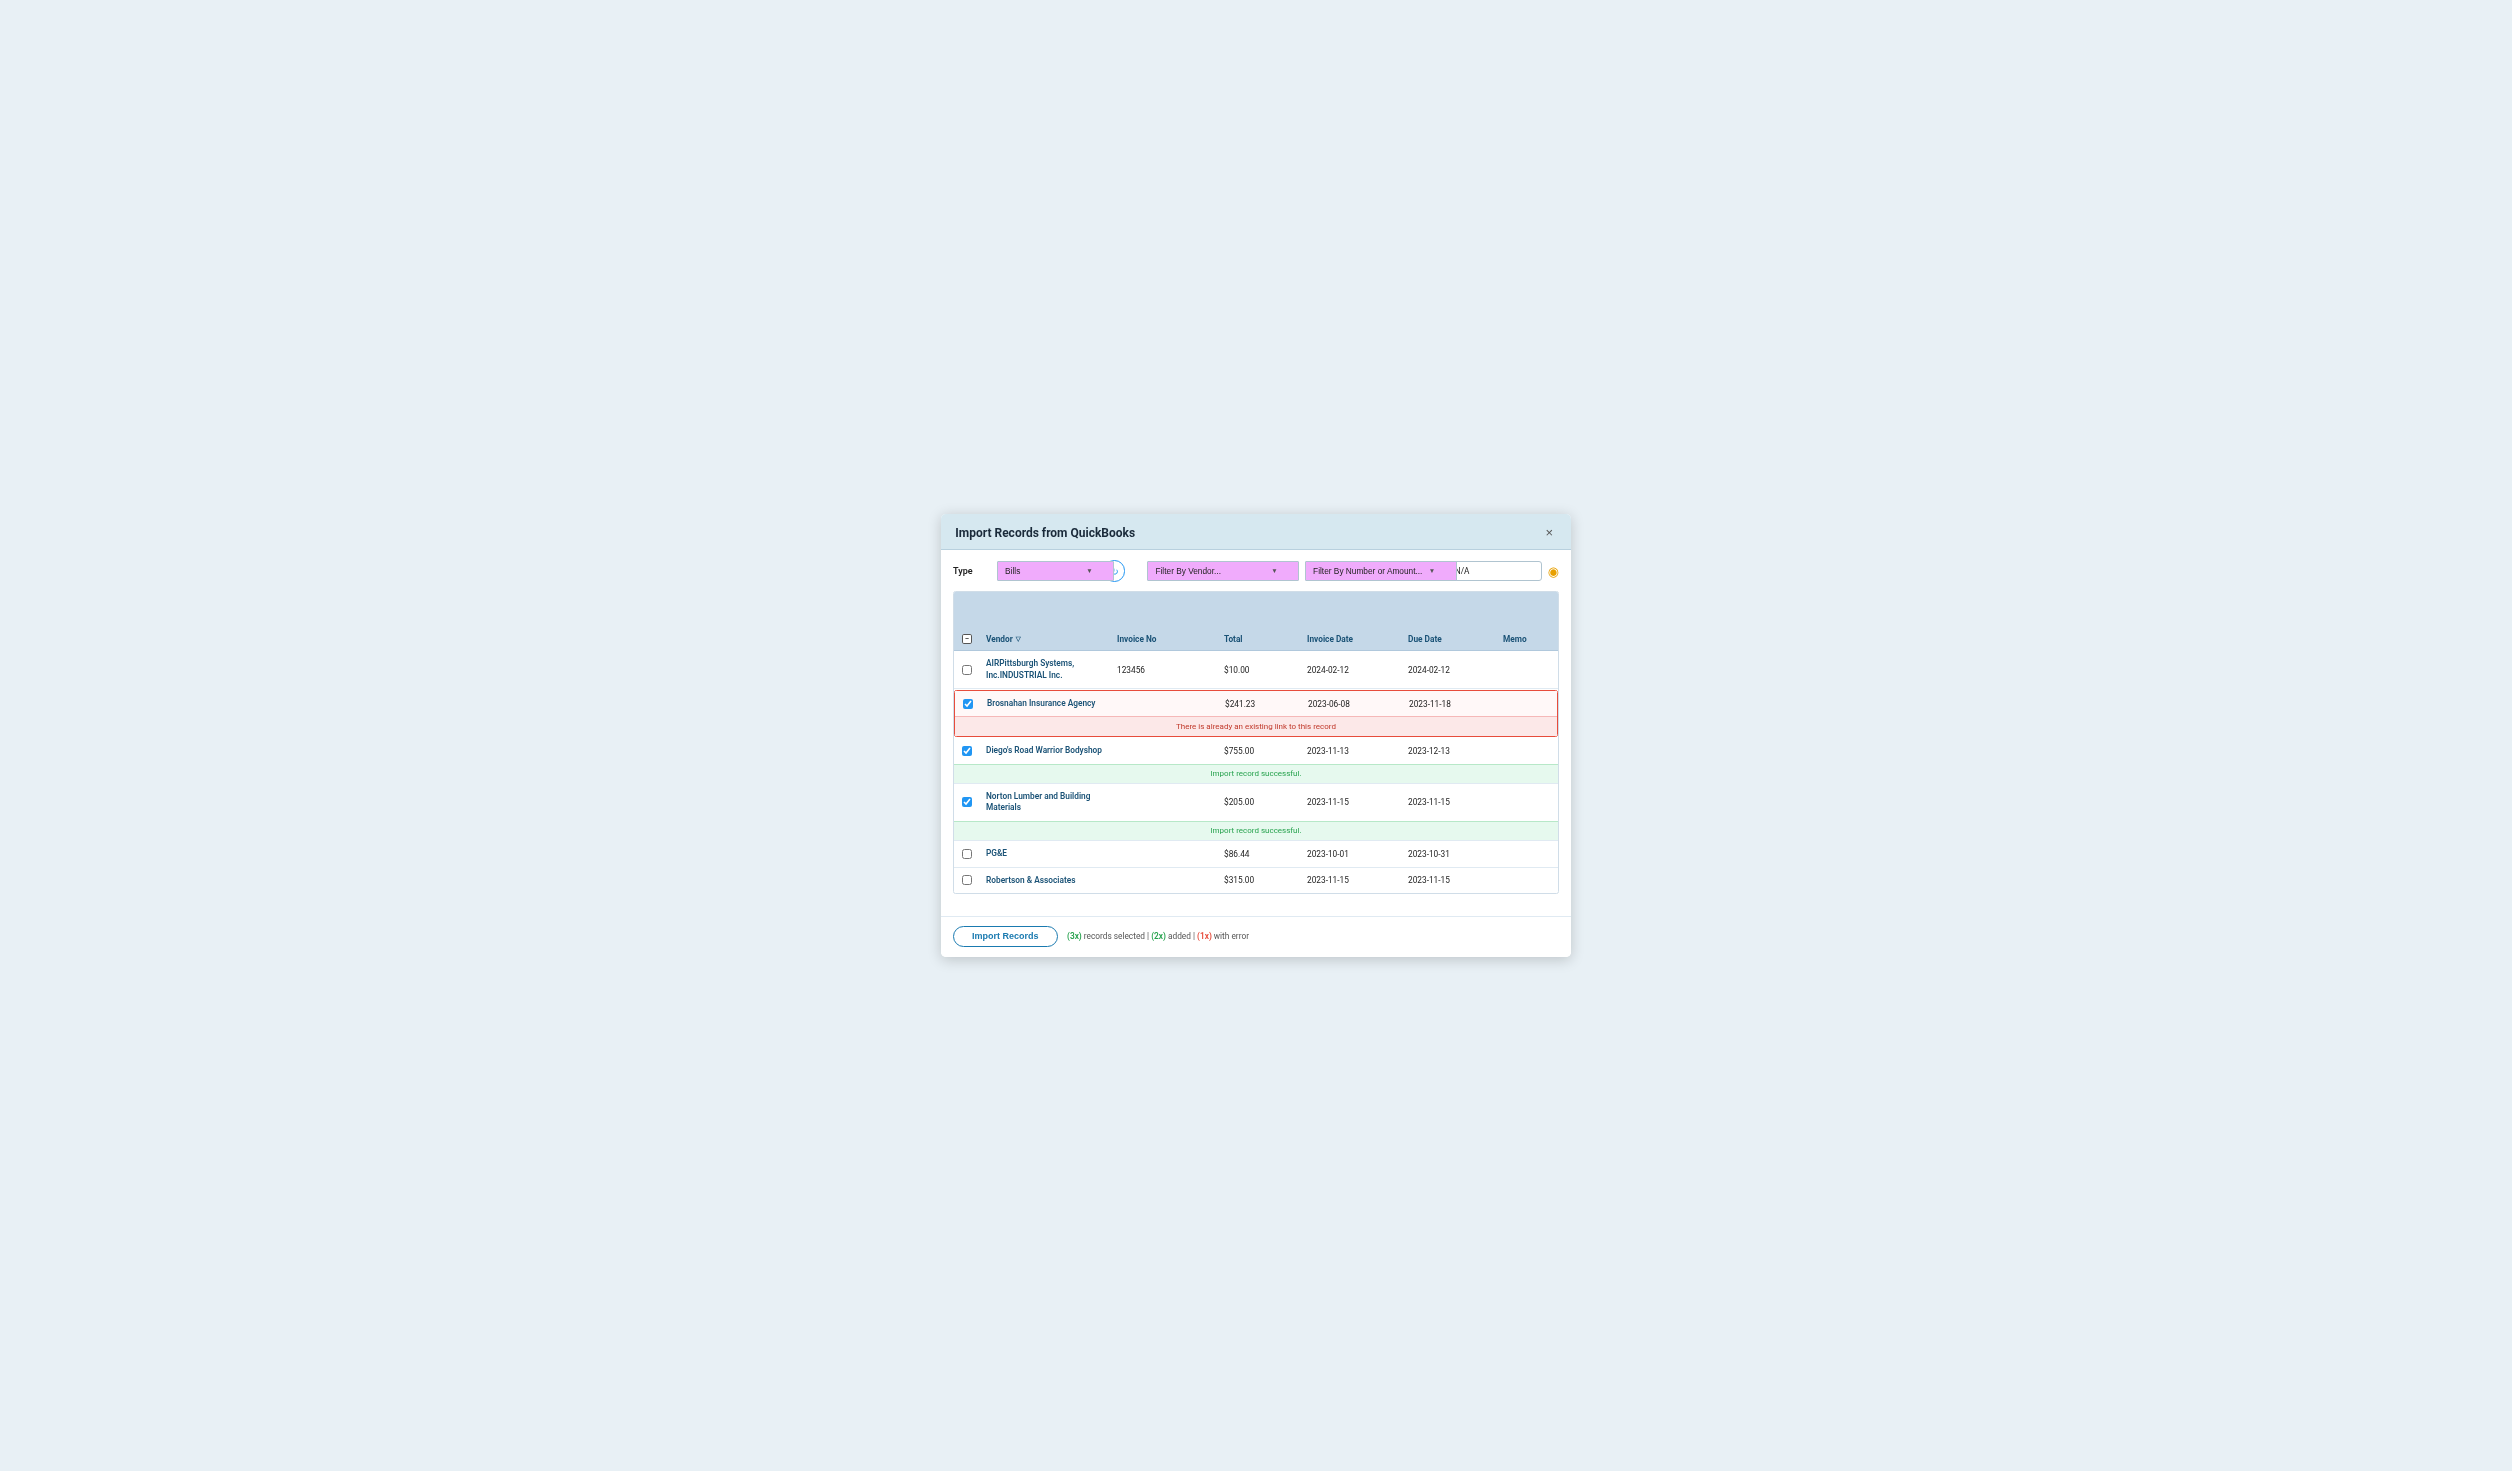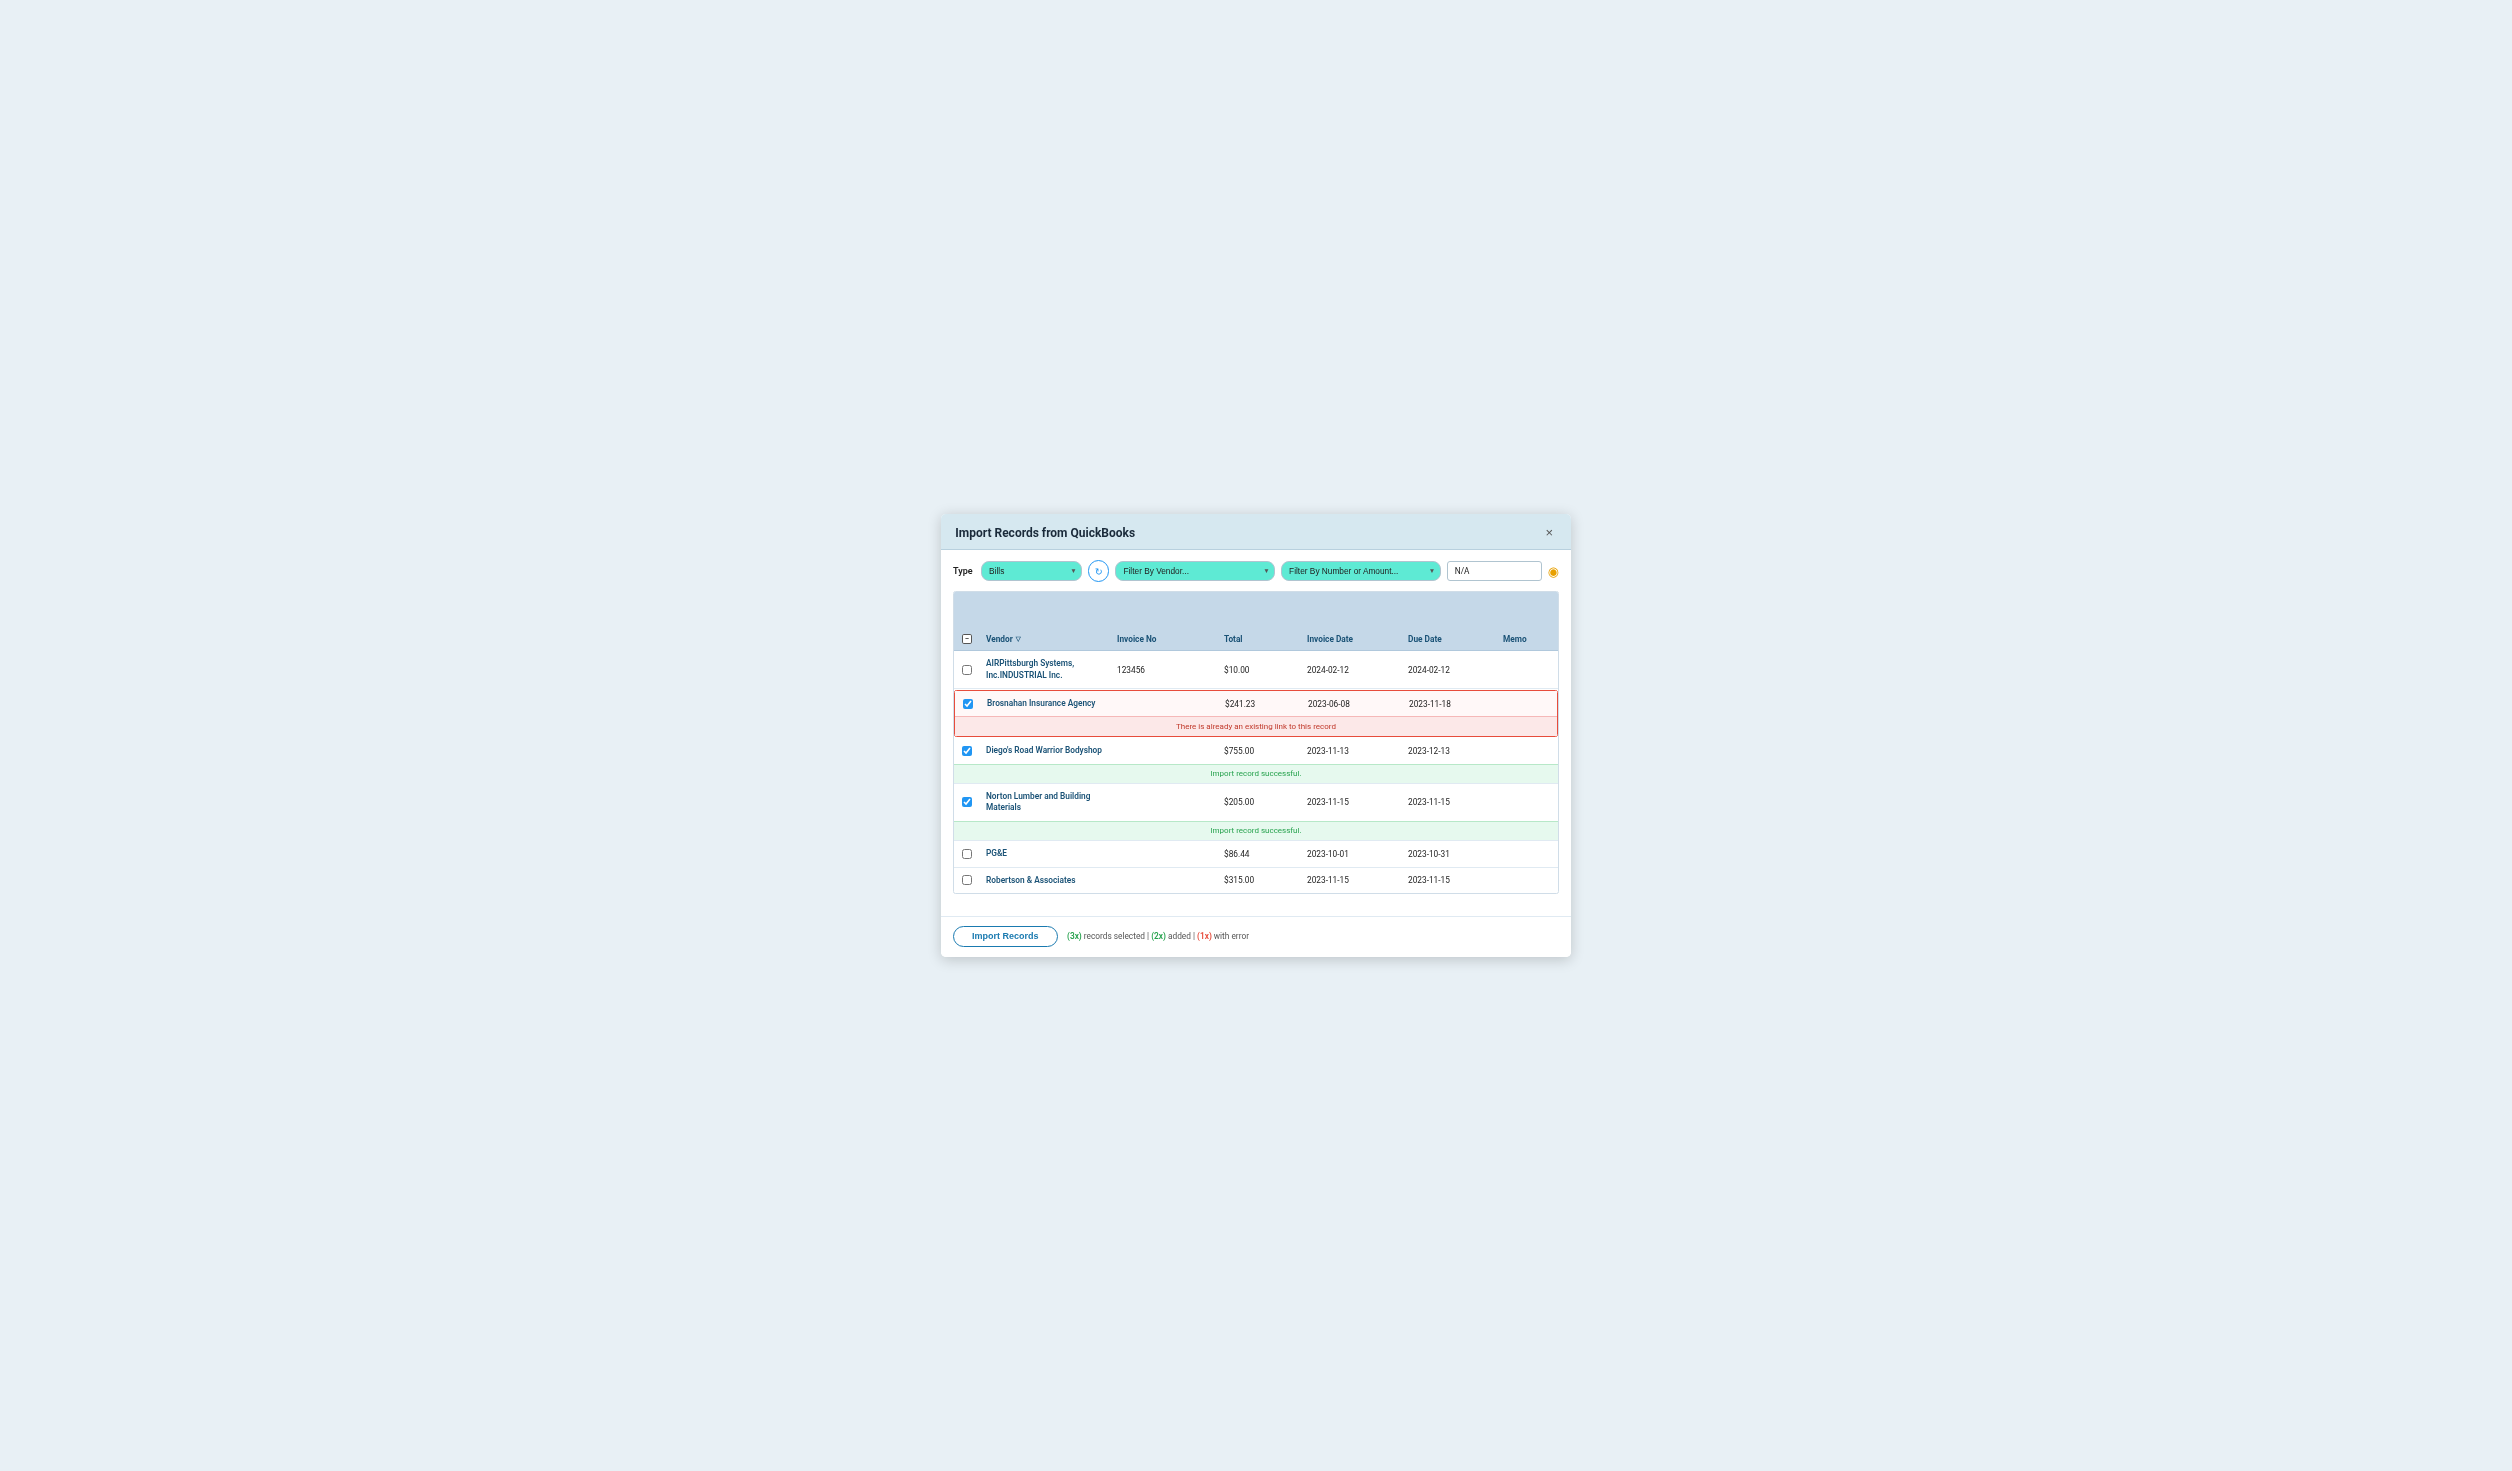--- a/index.html
+++ b/index.html
@@ -53,29 +53,30 @@
       margin-bottom: 9.5px;
     }
     .filter-label {
       font-size: 9px;
       font-weight: 600;
       color: #222;
       margin-right: 2.4px;
     }
     .filter-select {
       border: 0.6px solid #b0c4d0;
-      border-radius: 8px;
+      border-radius: 1px;
       padding: 4.2px 16.6px 4.2px 7.1px;
       font-size: 8.3px;
       color: #222;
-      background: #5eead4;
+      background: #f0abfc;
       appearance: none;
       cursor: pointer;
       min-width: 101px;
       position: relative;
+      margin-left: 16px;
     }
     .select-wrapper {
       position: relative;
       display: inline-block;
     }
     .select-wrapper select {
       width: 100%;
       padding-right: 16.6px;
     }
     .select-arrow {

